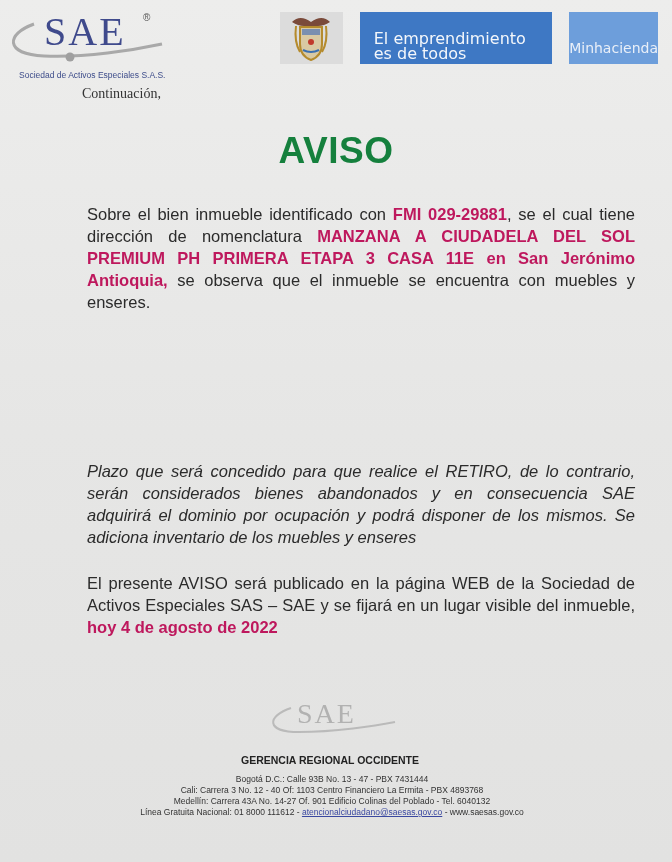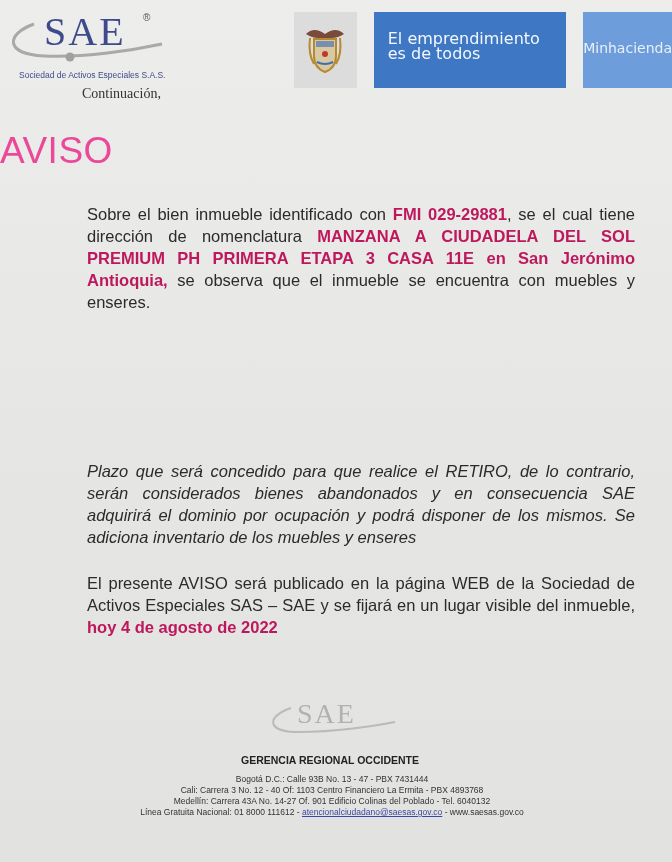--- a/index.html
+++ b/index.html
@@ -21,36 +21,36 @@
   }
   .sae-reg { position: absolute; left: 139px; top: 8px; font-size: 10px; color: #555; }
   .sae-tagline {
     position: absolute; left: 15px; top: 66px; font-size: 8.5px; color: #3d4c8a; white-space: nowrap;
   }
   .continuacion {
     position: absolute; left: 82px; top: 86px;
     font-family: "Liberation Serif", serif; font-size: 14px; color: #333;
   }
   
-  .banner { position: absolute; left: 294px; top: 12px; width: 378px; height: 76px; display: flex; gap: 17px; }
+  .banner { position: absolute; left: 280px; top: 12px; width: 378px; height: 52px; display: flex; gap: 17px; }
   .banner .arms { width: 64px; background: #dcdcdc; display: flex; align-items: center; justify-content: center; }
   .banner .slogan {
     width: 196px; background: #3e78c4; color: #f4f7fb;
     font-size: 16px; line-height: 15px; padding: 19px 0 0 14px; box-sizing: border-box;
     font-family: "DejaVu Sans", sans-serif;
   }
   .banner .ministry {
     flex: 1; background: #6d9edb; color: #e9eff8;
     font-size: 14px; padding-top: 28px; box-sizing: border-box;
     font-family: "DejaVu Sans", sans-serif;
   }
   
   .title {
-    position: absolute; left: 0; right: 0; top: 130px; text-align: left;
-    font-size: 37px; font-weight: normal; color: #ec4899; letter-spacing: 0.5px;
+    position: absolute; left: 0; right: 0; top: 130px; text-align: center;
+    font-size: 37px; font-weight: bold; color: #15803d; letter-spacing: 0.5px;
   }
   
   .body { position: absolute; left: 87px; width: 548px; font-size: 16.5px; line-height: 22px; text-align: justify; color: #2b2b2b; }
   .p1 { top: 203px; }
   .p2 { top: 346px; }
   .p3 { top: 460px; font-style: italic; }
   .p4 { top: 572px; }
   .body b { color: #be185d; }
   
   .footer-logo { position: absolute; left: 265px; top: 698px; width: 140px; height: 50px; opacity: 0.55; }

